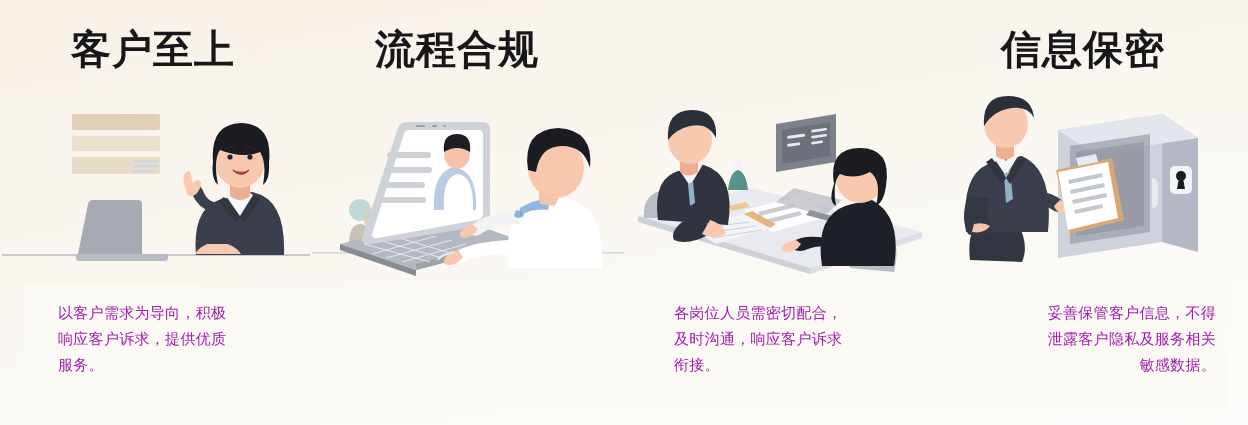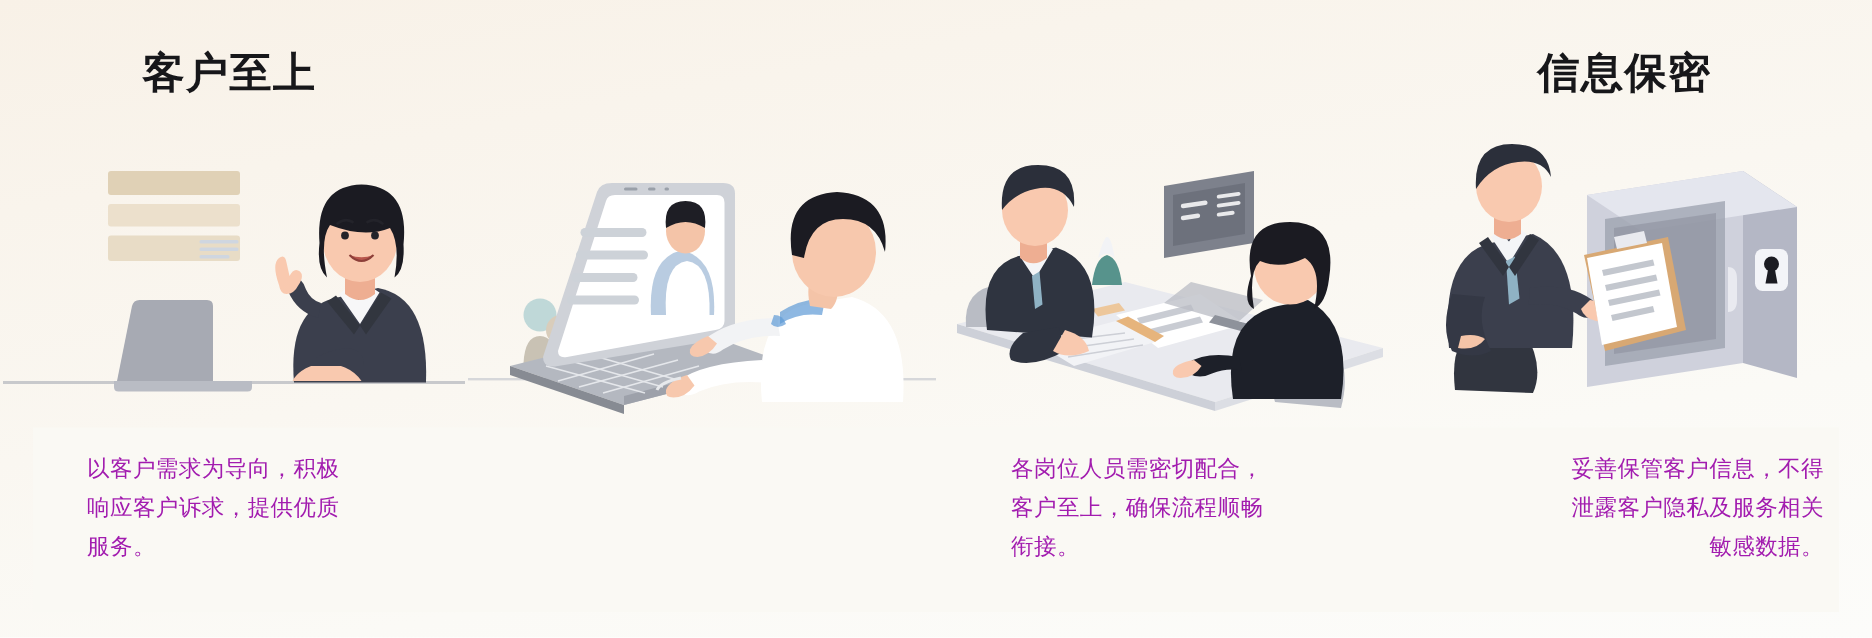--- a/index.html
+++ b/index.html
@@ -21,21 +21,21 @@
   }
 
   
   .cols { position:absolute; inset:0; display:flex; }
   .col  { position:relative; flex:1 1 0; }
 
   
   .title {
     position:absolute; top:27px; left:0; width:100%;
     text-align:center;
-    font-size:28px; font-weight:700; letter-spacing:1px;
+    font-size:40px; font-weight:700; letter-spacing:1px;
     color:#17171a; line-height:44px;
     white-space:nowrap;
   }
   .col:nth-child(1) .title { padding-right:6px; }
   .col:nth-child(2) .title { padding-right:22px; }
   .col:nth-child(3) .title { padding-right:30px; }
   .col:nth-child(4) .title { padding-right:18px; }
 
   
   .art { position:absolute; top:92px; left:0; width:100%; height:190px; }
@@ -112,20 +112,21 @@
           </g>
         </svg>
       </div>
 
       <div class="caption">以客户需求为导向，积极
 响应客户诉求，提供优质
 服务。</div>
     </div>
 
     <div class="col">
+      <div class="title">流程合规</div>
 
       <div class="art">
         <svg viewBox="0 0 312 190" xmlns="http://www.w3.org/2000/svg">
 
           <rect x="0" y="160" width="312" height="1.6" fill="#d6d7da"></rect>
 
           <circle cx="48" cy="118" r="11" fill="#bfd8d8"></circle>
           <path d="M37 150 q1 -18 11 -18 q10 0 11 18 Z" fill="#c9c2b4"></path>
           <circle cx="62" cy="128" r="10" fill="#d9cdbb"></circle>
           <path d="M52 156 q1 -16 10 -16 q9 0 10 16 Z" fill="#8c97ad"></path>
@@ -245,21 +246,21 @@
             <ellipse cx="236" cy="86" rx="24" ry="25" fill="#f9c9af"></ellipse>
             <path d="M210 92 q-6 -36 26 -36 q32 0 26 38 q-2 16 -10 20 q6 -26 -6 -34 q-16 8 -30 2 q-8 8 -4 32 q-8 -4 -2 -22 Z" fill="#1b1b22"></path>
 
             <path d="M202 146 q-22 -4 -34 4 q-4 3 0 7 q8 4 16 0 q10 -4 20 -2 Z" fill="#1d2029"></path>
             <path d="M172 148 q-12 2 -14 7 q-1 5 5 5 q9 0 14 -8 Z" fill="#f9c9af"></path>
           </g>
         </svg>
       </div>
 
       <div class="caption">各岗位人员需密切配合，
-客户至上，确保流程顺畅
+及时沟通，响应客户诉求
 衔接。</div>
     </div>
 
     <div class="col">
       <div class="title">信息保密</div>
 
       <div class="art">
         <svg viewBox="0 0 312 190" xmlns="http://www.w3.org/2000/svg">
 
           <path d="M122 38 L226 22 L226 150 L122 166 Z" fill="#cfd1dc"></path>

